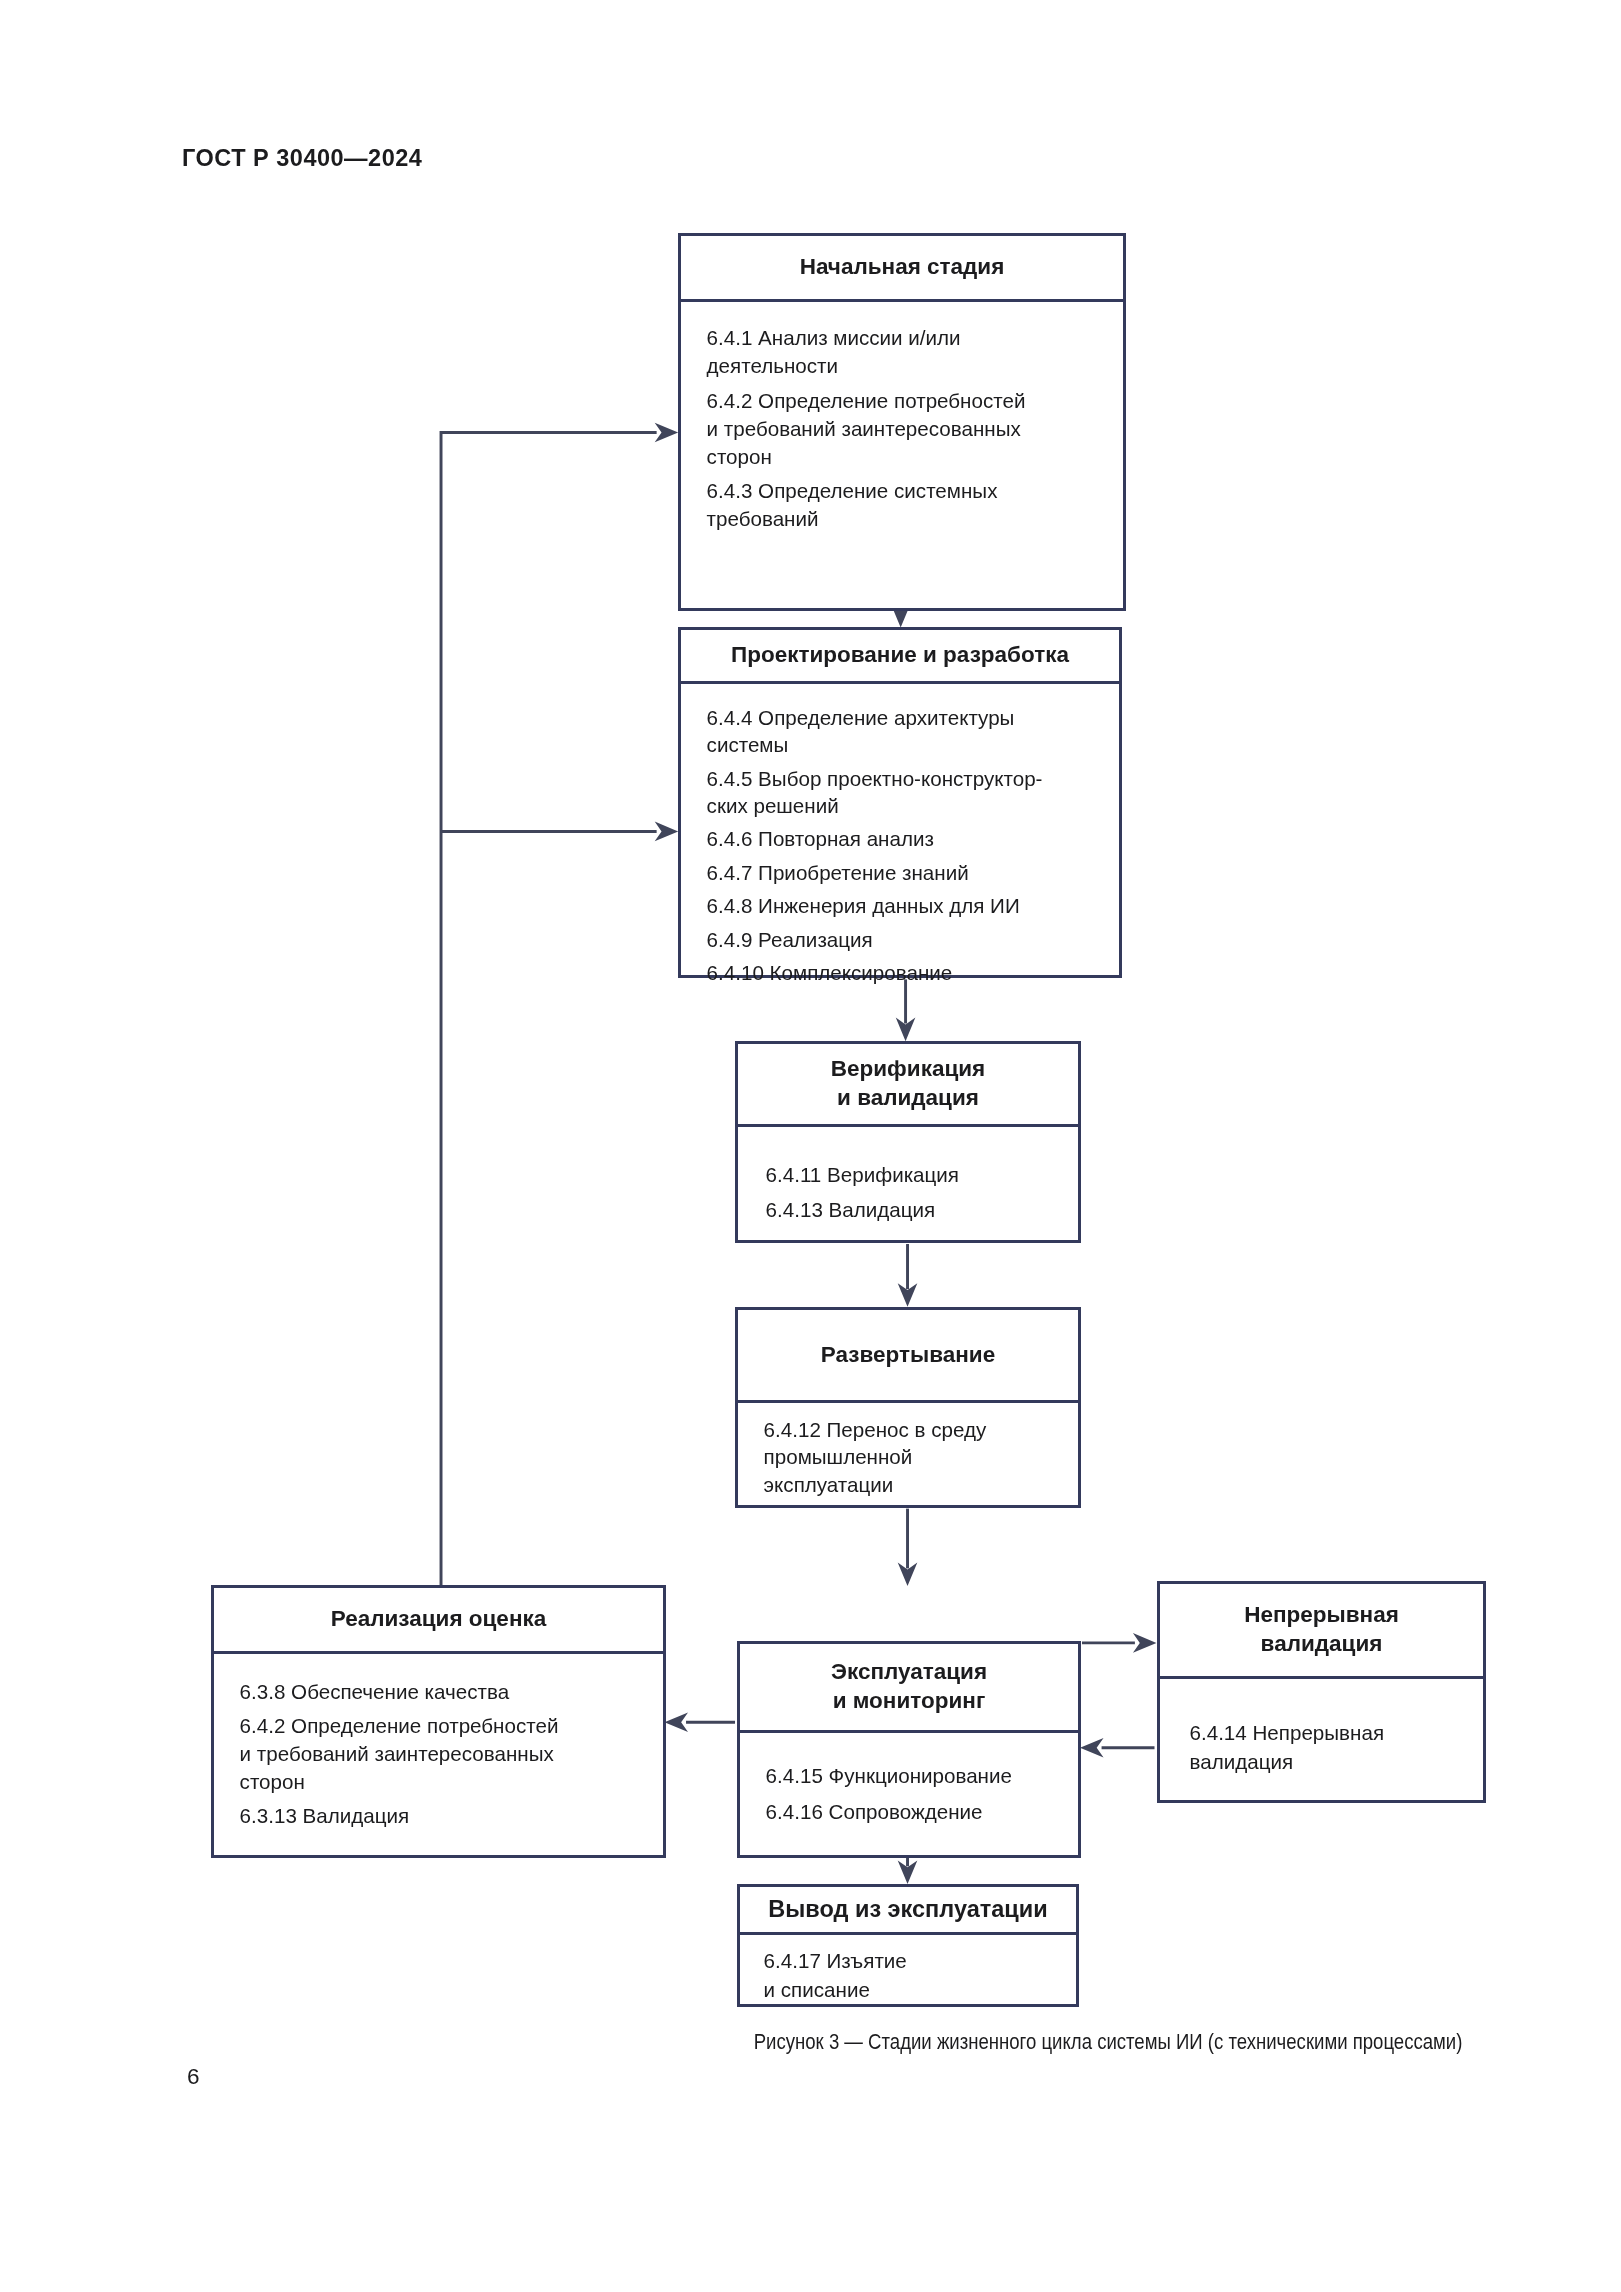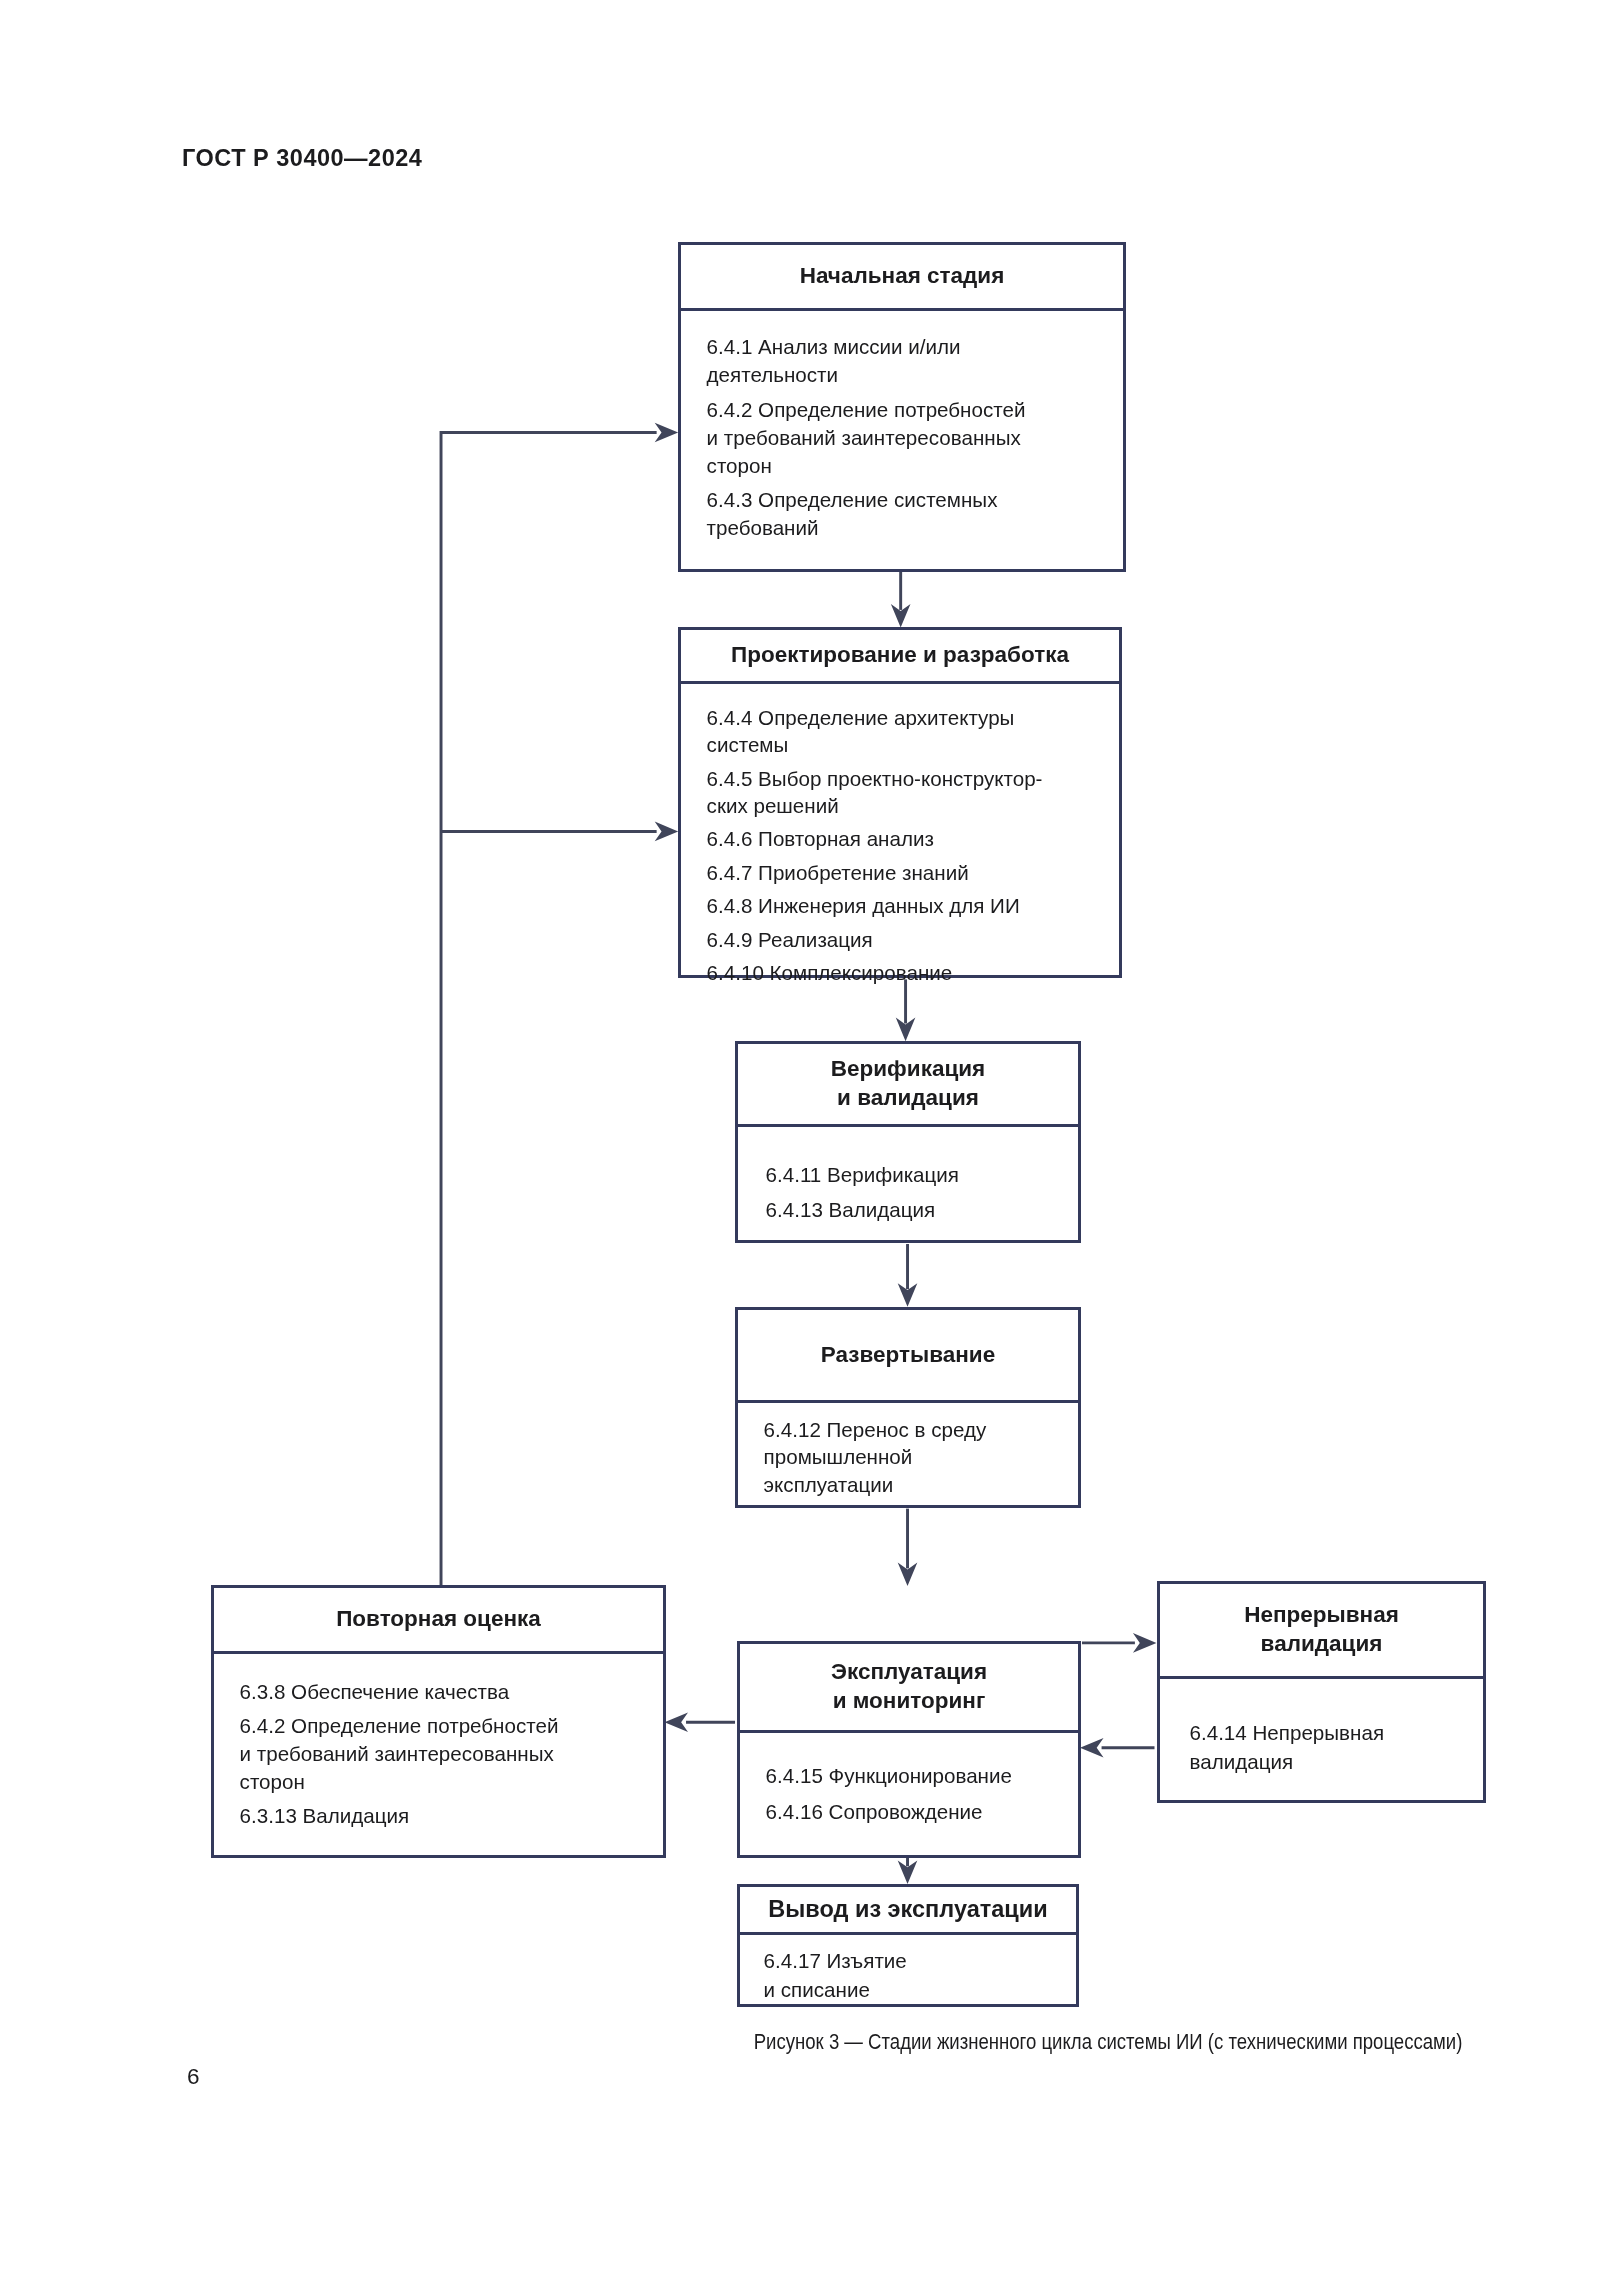--- a/index.html
+++ b/index.html
@@ -36,21 +36,21 @@
     flex:0 0 auto;
     display:flex; align-items:center; justify-content:center;
     border-bottom:3.9px solid var(--box_border,#343a5c);
     font-weight:bold; font-size:22.5px; line-height:1.28;
     text-align:center; white-space:pre-line;
   }
   .box-content { flex:1 1 auto; font-size:20.6px; line-height:28px; }
   .box-content p { margin:6px; white-space:pre-line; }
 
   
-  .b-initial      { left:678px;  top:242px;  width:448px; height:330px; }
+  .b-initial      { left:678px;  top:233px;  width:448px; height:378px; }
   .b-initial      .box-header { height:63px; }
   .b-initial      .box-content { padding:15.7px 19.6px; }
   .b-initial      .box-content p { margin-bottom:6.9px; }
 
   .b-design       { left:678px;  top:627px;  width:444px; height:351px; }
   .b-design       .box-header { height:51px; }
   .b-design       .box-content { padding:13.7px 19.6px; line-height:27.4px; }
 
   .b-verification { left:735px;  top:1041px; width:346px; height:202px; }
   .b-verification .box-header { height:80px; }
@@ -161,21 +161,21 @@
   <div class="box b-deployment">
     <div class="box-header">Развертывание</div>
     <div class="box-content">
         <p>6.4.12 Перенос в среду
 промышленной
 эксплуатации</p>
       </div>
   </div>
 
   <div class="box b-reassessment">
-    <div class="box-header">Повторная оценка</div>
+    <div class="box-header">Реализация оценка</div>
     <div class="box-content">
         <p>6.3.8 Обеспечение качества</p>
         <p>6.4.2 Определение потребностей
 и требований заинтересованных
 сторон</p>
         <p>6.3.13 Валидация</p>
       </div>
   </div>
 
   <div class="box b-operation">

